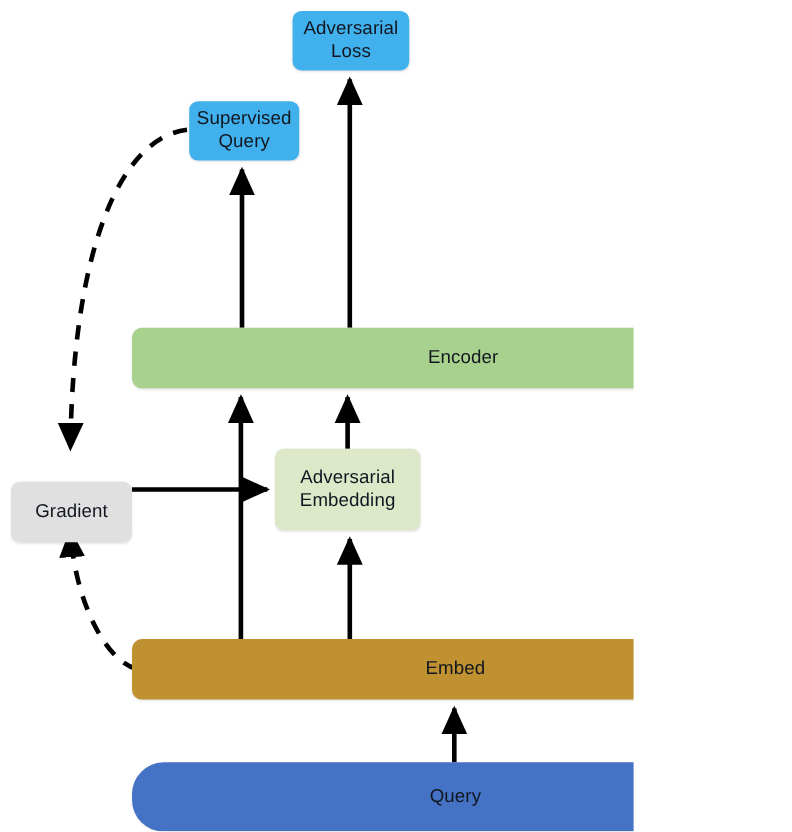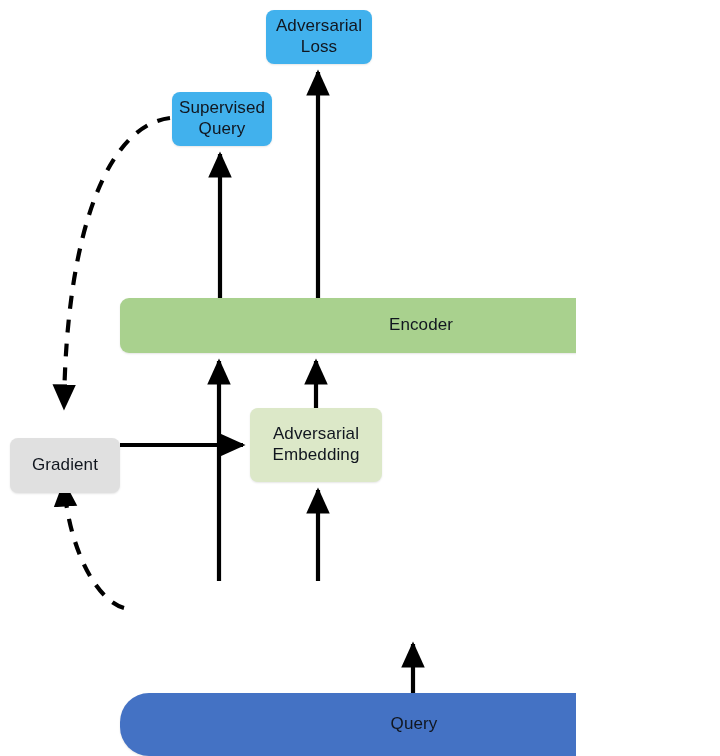--- a/index.html
+++ b/index.html
@@ -117,16 +117,17 @@
   <div class="node node-small" id="node-supervised-loss" style="background: rgb(65, 177, 237); color: rgb(17, 22, 31);">Supervised
 Query</div>
 
   <div class="node node-bar" id="node-encoder" style="background: rgb(169, 209, 142); color: rgb(17, 22, 31);">Encoder</div>
 
   <div class="node node-small" id="node-gradient" style="background: rgb(224, 224, 224); color: rgb(17, 22, 31); margin-top: 20px;">Gradient</div>
 
   <div class="node node-small" id="node-adversarial-embedding" style="background: rgb(220, 232, 200); color: rgb(17, 22, 31);">Adversarial
 Embedding</div>
 
+  <div class="node node-bar" id="node-embed" style="background: rgb(191, 145, 48); color: rgb(17, 22, 31);">Embed</div>
 
   <div class="node node-bar" id="node-query" style="background: rgb(68, 114, 196); color: rgb(17, 22, 31);">Query</div>
 
 </div>
 
 </body></html>

